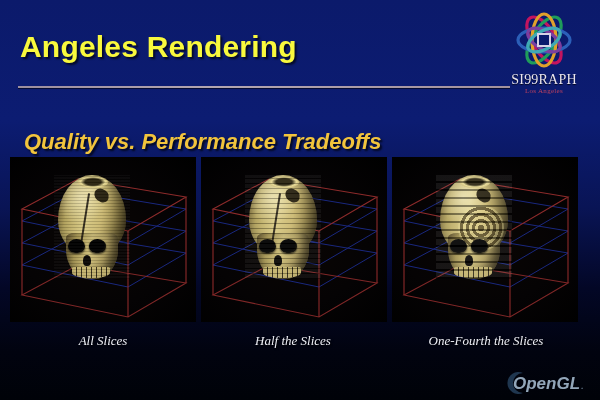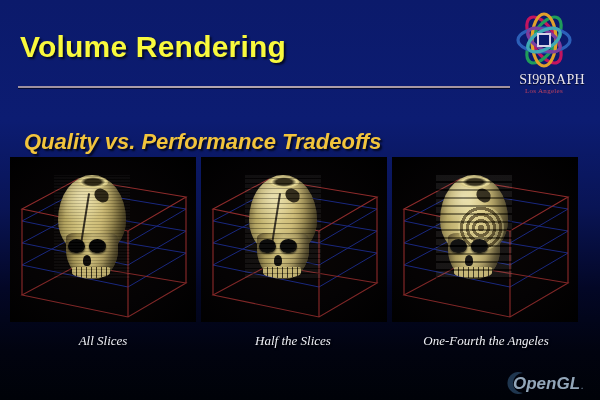--- a/index.html
+++ b/index.html
@@ -30,21 +30,21 @@
     font-size:22px;font-weight:bold;font-style:italic;
     color:#f2c43c;white-space:nowrap;
     text-shadow:2px 2px 2px rgba(0,0,0,.7);
     margin-top:28px;
   }
 
   
   .siglogo{position:absolute;left:496px;top:8px;width:96px;height:92px;}
   .siglogo svg{display:block;}
   .sigtext{
-    position:absolute;left:8px;top:64px;width:96px;text-align:center;
+    position:absolute;left:0;top:64px;width:96px;text-align:center;
     font-family:"Liberation Serif",serif;font-size:14px;
     color:#e8e4ee;letter-spacing:.2px;white-space:nowrap;
     text-shadow:0 1px 1px rgba(0,0,0,.8);
   }
   .sigsub{
     position:absolute;left:0;top:79px;width:96px;text-align:center;
     font-family:"Liberation Serif",serif;font-size:7px;
     color:#c0415f;letter-spacing:.3px;white-space:nowrap;
   }
 
@@ -131,21 +131,21 @@
 
   
   .ogl{position:absolute;left:503px;top:370px;width:92px;height:26px;font-style:italic;}
   .ogl svg{display:block;}
 </style>
 </head>
 <body>
 
 <div class="slide">
 
-  <div class="title">Volume Rendering</div>
+  <div class="title">Angeles Rendering</div>
   <div class="rule"></div>
   <div class="subtitle">Quality vs. Performance Tradeoffs</div>
 
   <div class="siglogo">
     <svg width="96" height="66" viewBox="0 0 96 66">
       <g fill="none" stroke-width="3.2" transform="translate(48,32)">
         <ellipse rx="26" ry="12" stroke="#c3145f" transform="rotate(58)"></ellipse>
         <ellipse rx="26" ry="12" stroke="#1f9c5a" transform="rotate(122)"></ellipse>
         <ellipse rx="26" ry="12" stroke="#2b5fb8" transform="rotate(0)"></ellipse>
         <ellipse rx="26" ry="12" stroke="#e0a12b" transform="rotate(90)"></ellipse>
@@ -237,21 +237,21 @@
         <div class="eye eyeR"></div>
         <div class="nose"></div>
         <div class="teeth"></div>
         <div class="bands b-quarter"></div>
       </div>
     </div>
   </div>
 
   <div class="caption c1">All Slices</div>
   <div class="caption c2">Half the Slices</div>
-  <div class="caption c3">One-Fourth the Angeles</div>
+  <div class="caption c3">One-Fourth the Slices</div>
 
   <div class="ogl">
     <svg width="92" height="26" viewBox="0 0 92 26">
       <path d="M20 3 A11 11 0 1 0 20 23 A9 9 0 1 1 20 3 Z" fill="#25405c" opacity=".85"></path>
       <text x="10" y="19" font-family="Liberation Sans, sans-serif" font-size="17" font-weight="bold" fill="#9fb4c8" opacity=".92">OpenGL</text>
       <text x="78" y="19" font-family="Liberation Sans, sans-serif" font-size="11" fill="#7d93a8" opacity=".9">.</text>
     </svg>
   </div>
 
 </div>

